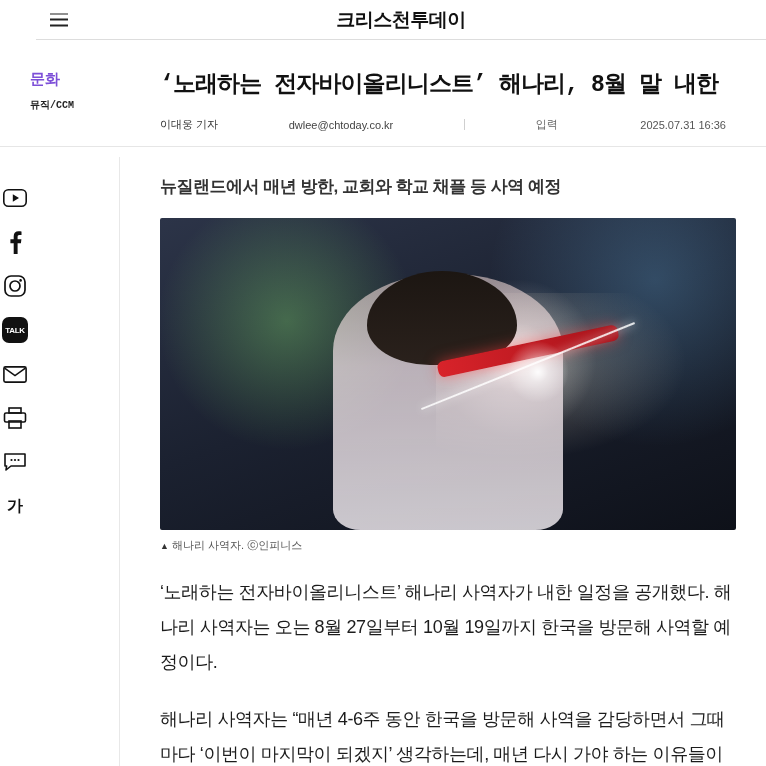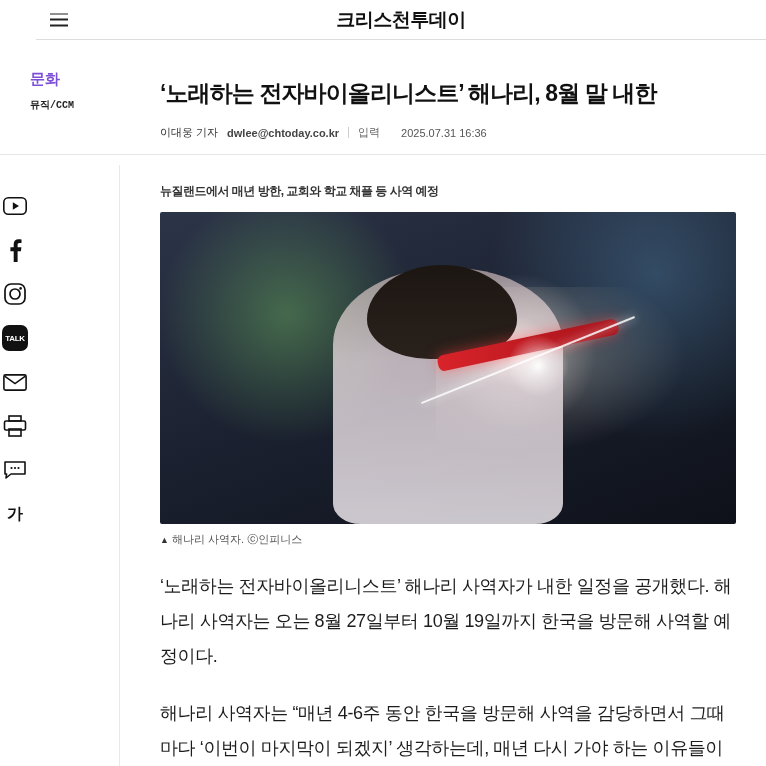--- a/index.html
+++ b/index.html
@@ -78,37 +78,39 @@
     color: #222;
     font-size: 10px;
     font-weight: bold;
   }
   .head-col {
     flex: 1 1 auto;
     padding-left: 10px;
     padding-right: 10px;
   }
   h1.headline {
-    margin: 16px 0 0 0;
+    margin: 8px 0 0 0;
     font-size: 23px;
     line-height: 1.35;
     font-weight: bold;
     letter-spacing: -0.9px;
     color: #111;
+    font-family: Liberation Mono, monospace;
   }
   .byline {
     margin-top: 16px;
     font-size: 11px;
     color: #666;
     display: flex;
     align-items: center;
     gap: 9px;
+    justify-content: space-between;
   }
   .byline .reporter { color: #333; }
-  .byline .email { color: #444; font-weight: bold; }
+  .byline .email { color: #444; }
   .byline .sep {
     display: inline-block;
     width: 1px;
     height: 11px;
     background: #cfcfcf;
   }
   .byline .date { color: #555; margin-left: 12px; }
 
   
   .body-area {
@@ -155,25 +157,25 @@
     font-weight: bold;
     color: #111;
   }
 
   .content {
     flex: 1 1 auto;
     padding: 12px 28px 0 40px;
   }
 
   .subhead {
-    font-size: 12px;
+    font-size: 17px;
     font-weight: bold;
     color: #333;
     letter-spacing: -0.5px;
-    margin: 6px 0 12px 0;
+    margin: 6px 0 20px 0;
   }
 
   .figure { margin: 0 2px 6px 0; }
   .photo {
     width: 100%;
     height: 312px;
     border-radius: 2px;
     position: relative;
     overflow: hidden;
     background:

